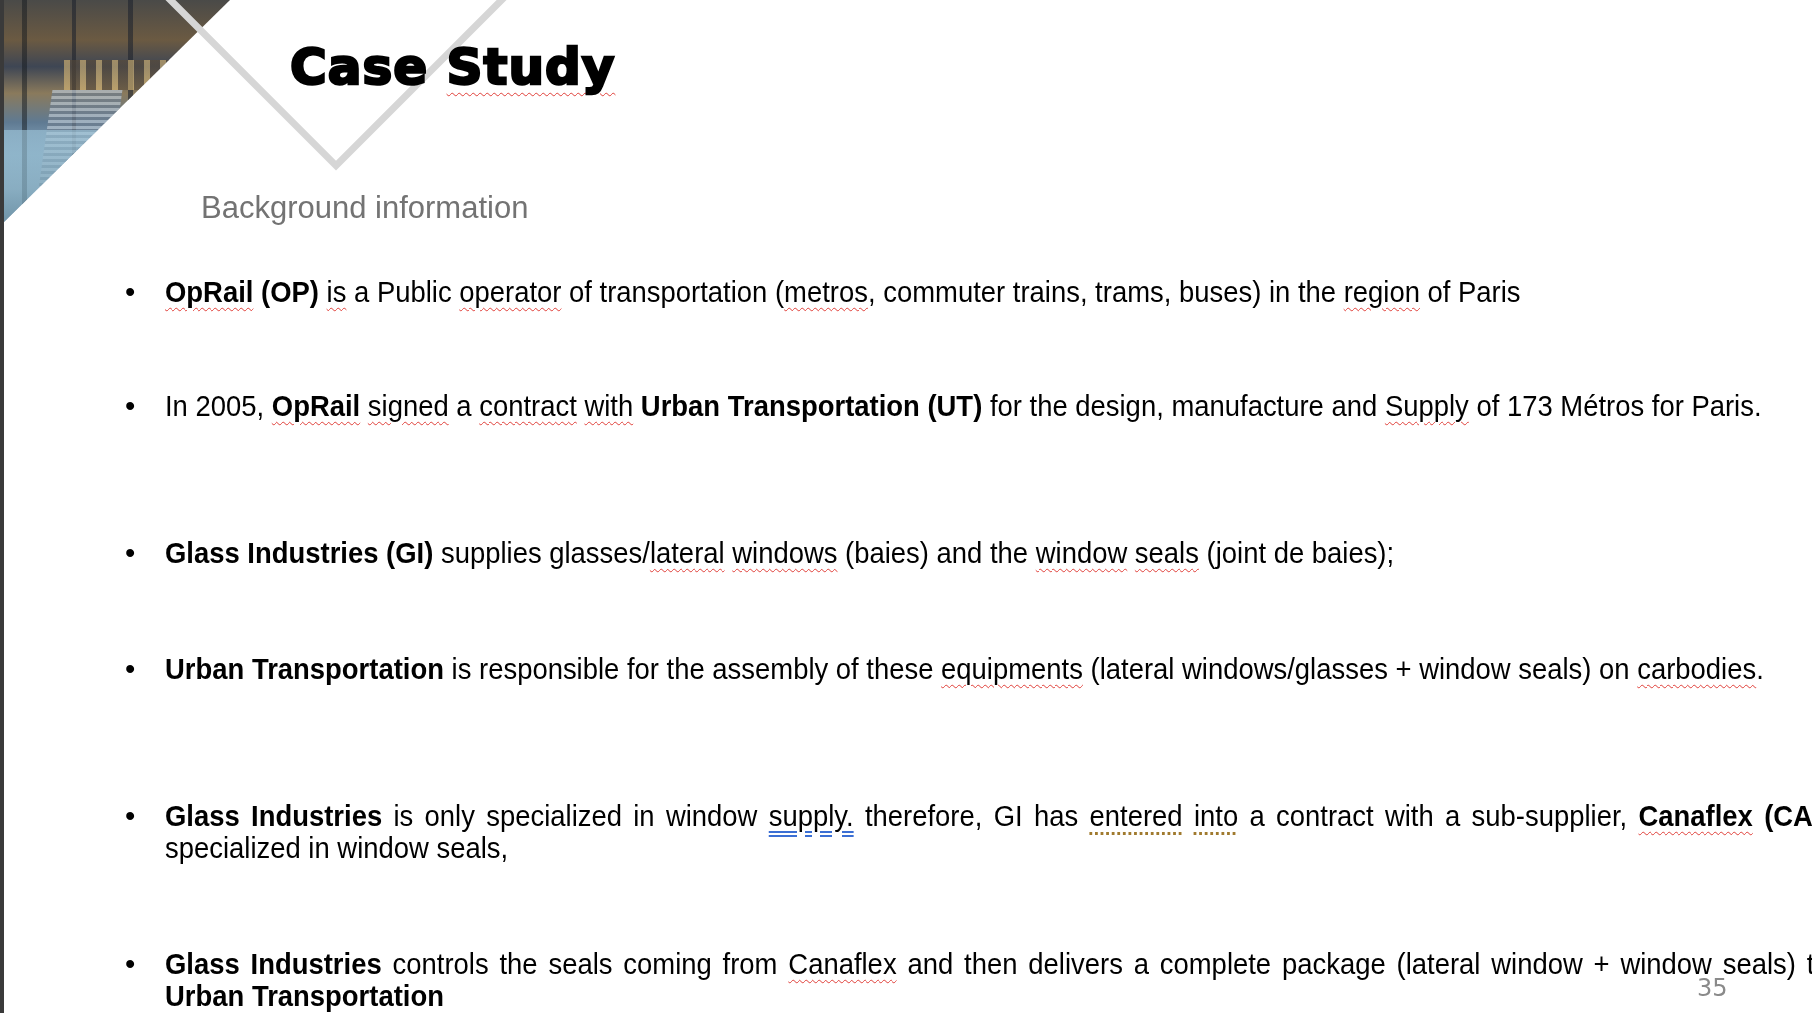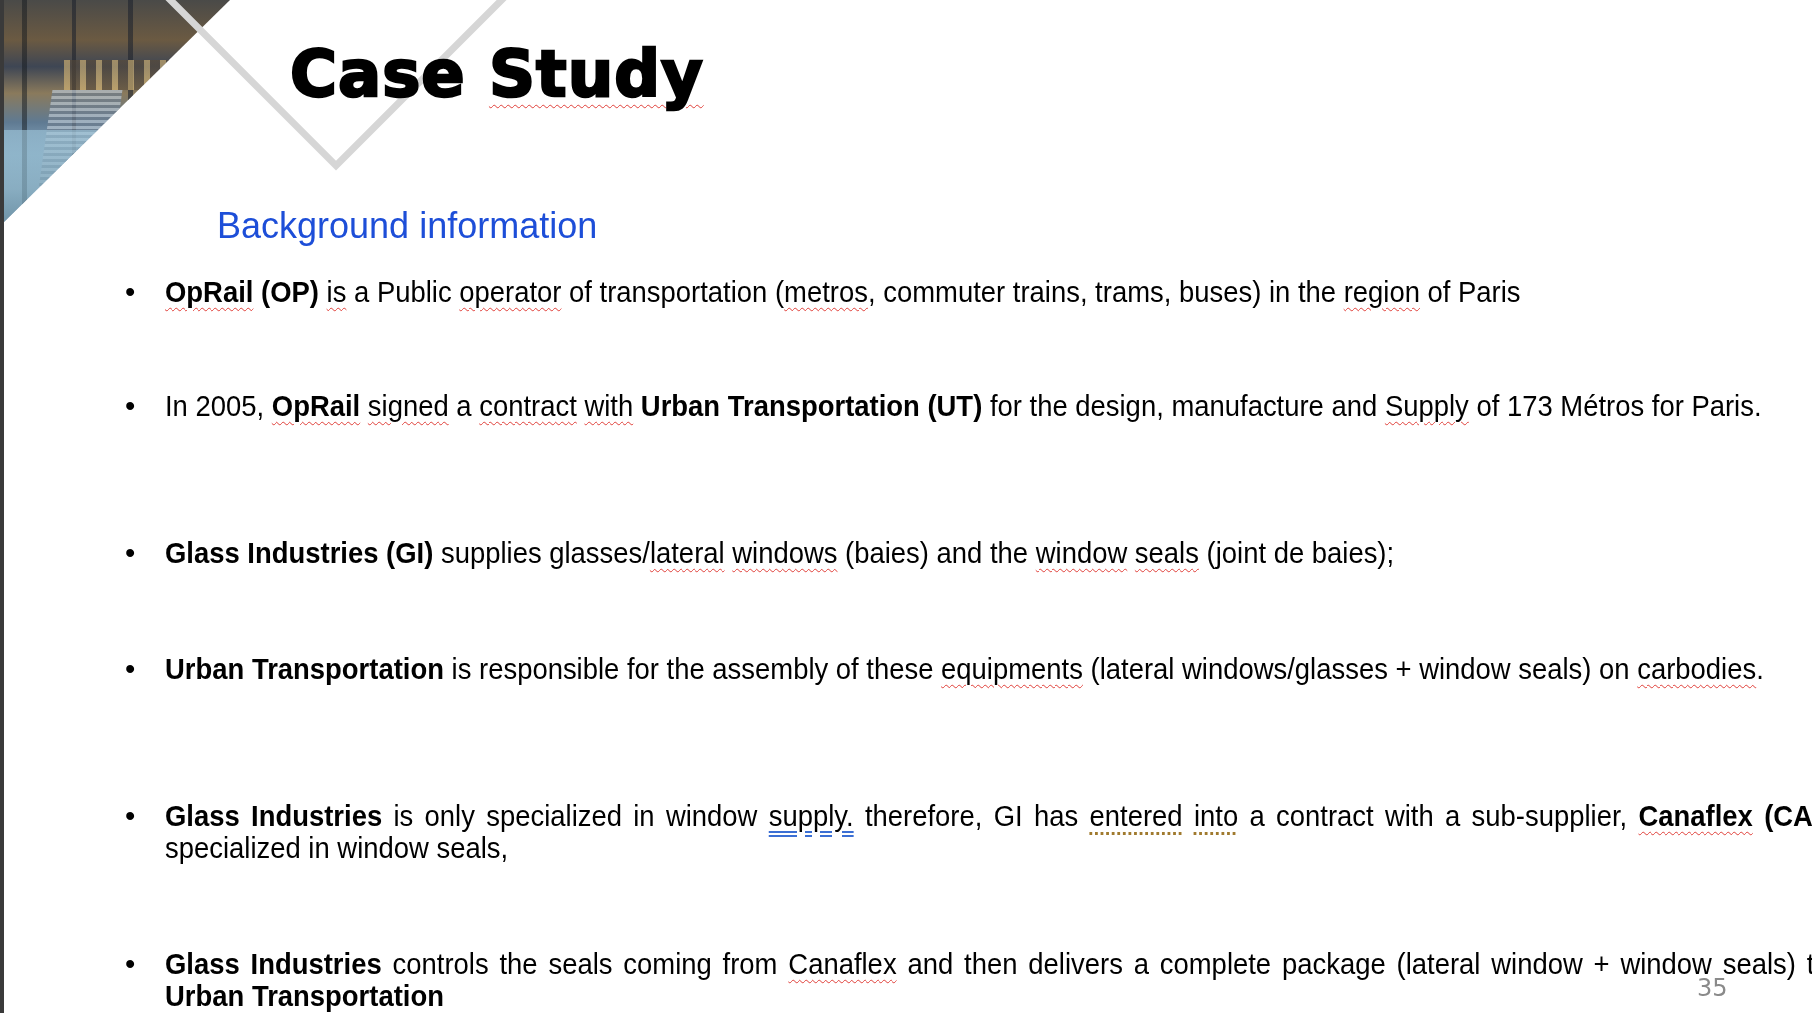--- a/index.html
+++ b/index.html
@@ -12,23 +12,23 @@
       linear-gradient(180deg, #4a4a48 0%, #6b5a42 18%, #3e4654 30%, #8a7a5c 42%, #5f7a92 55%, #8fb0c8 70%, #a9c4d8 85%, #7d93a6 100%);
   }
   .photo .stairs { position:absolute; left:40px; top:90px; width:70px; height:120px;
     background: repeating-linear-gradient(180deg, #b9c6d2 0 3px, #6f7f90 3px 6px); opacity:0.7; transform:skewX(-8deg); }
   .photo .glass { position:absolute; left:0; top:130px; width:120px; height:92px;
     background: linear-gradient(180deg, rgba(160,200,220,0.6), rgba(110,150,170,0.8)); }
   .photo .lights { position:absolute; left:60px; top:60px; width:110px; height:30px;
     background: repeating-linear-gradient(90deg, #e8c47a 0 6px, #5a4a36 6px 16px); opacity:0.55; }
   .diamond { position:absolute; left:214px; top:-124px; width:230px; height:230px;
     border:7px solid #d6d6d6; transform:rotate(45deg); transform-origin:center; }
-  .title { position:absolute; left:290px; top:42px; margin:0; font-family:"DejaVu Sans", sans-serif; font-weight:900; font-size:64px; letter-spacing:1px; color:#000; -webkit-text-stroke:2.5px #000; line-height:1; }
+  .title { position:absolute; left:290px; top:42px; margin:0; font-family:"DejaVu Sans", sans-serif; font-weight:900; font-size:50px; letter-spacing:1px; color:#000; -webkit-text-stroke:2.5px #000; line-height:1; }
   .title .sq { text-decoration: underline wavy #e0403a; text-decoration-thickness:1px; text-underline-offset:8px; }
-  .subtitle { position:absolute; left:201px; top:192px; font-size:36px; color:#1d4ed8; margin:16px; line-height:1; }
+  .subtitle { position:absolute; left:201px; top:192px; font-size:31px; color:#737373; margin:0; line-height:1; }
   .bullets { position:absolute; left:0; top:0; width:1812px; }
   .bullet { position:absolute; left:125px; width:1660px; font-size:29.5px; line-height:32px; color:#000; }
   .bullet .dot { position:absolute; left:0; top:0; }
   .bullet .txt { display:block; margin-left:40px; text-align:justify; text-align-last:left; transform:scaleX(0.93); transform-origin:left top; width:1790px; }
   b { font-weight:bold; }
   .sp { text-decoration: underline wavy #e0403a; text-decoration-thickness:1px; text-underline-offset:5px; }
   .gr { text-decoration: underline double #3b6fd4; text-underline-offset:5px; }
   .st { text-decoration: underline dotted #a07a2e; text-decoration-thickness:3px; text-underline-offset:6px; }
   .page-num { position:absolute; left:1697px; top:974px; font-family:"DejaVu Sans", sans-serif; font-size:24px; color:#8a8a8a; }
 </style>

